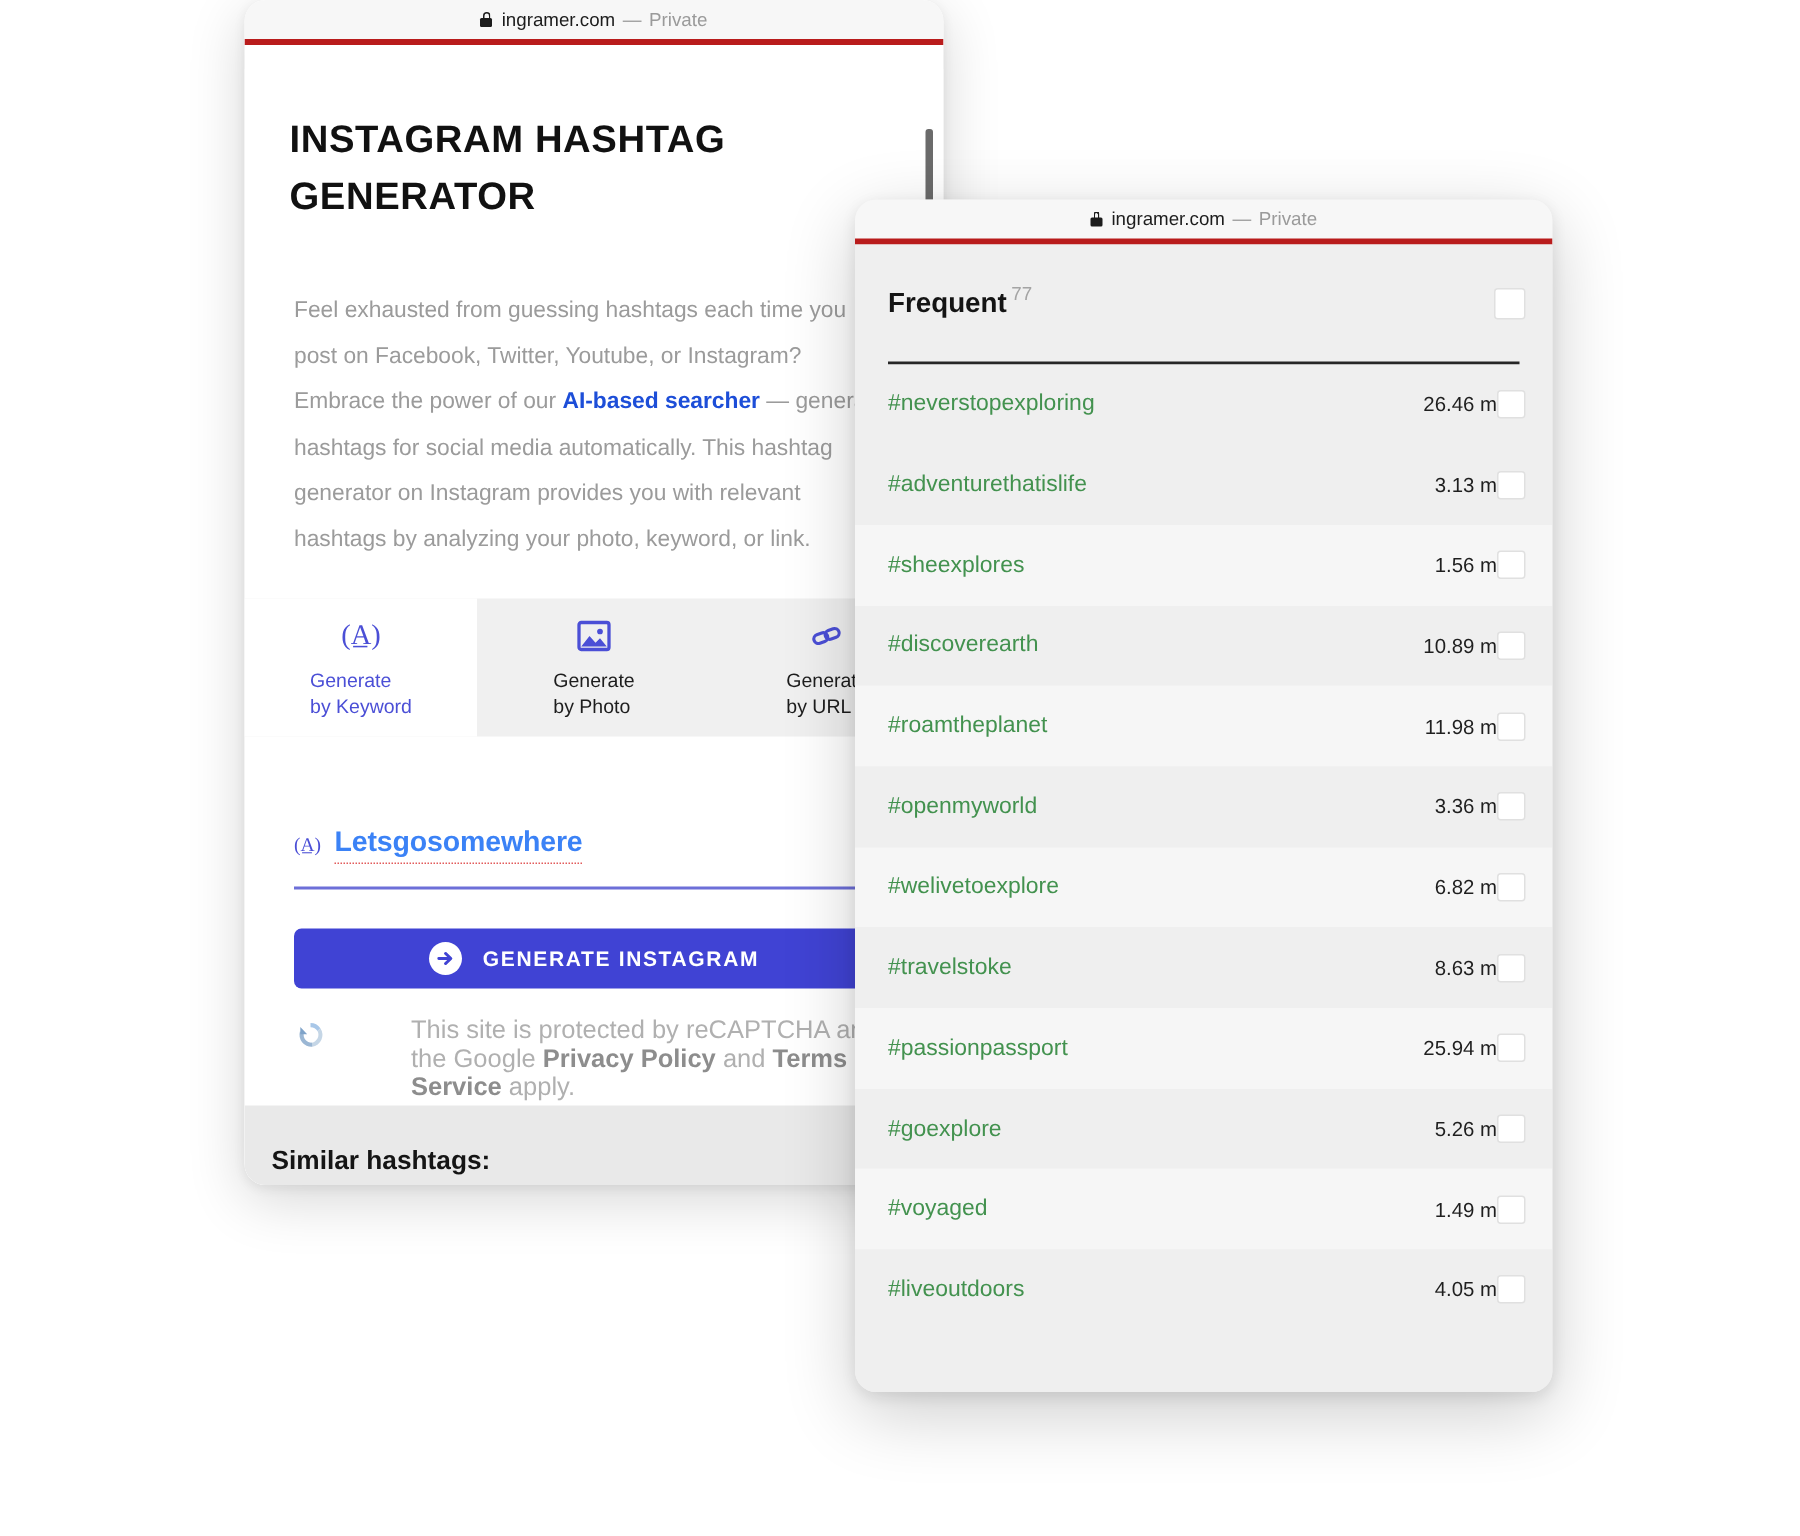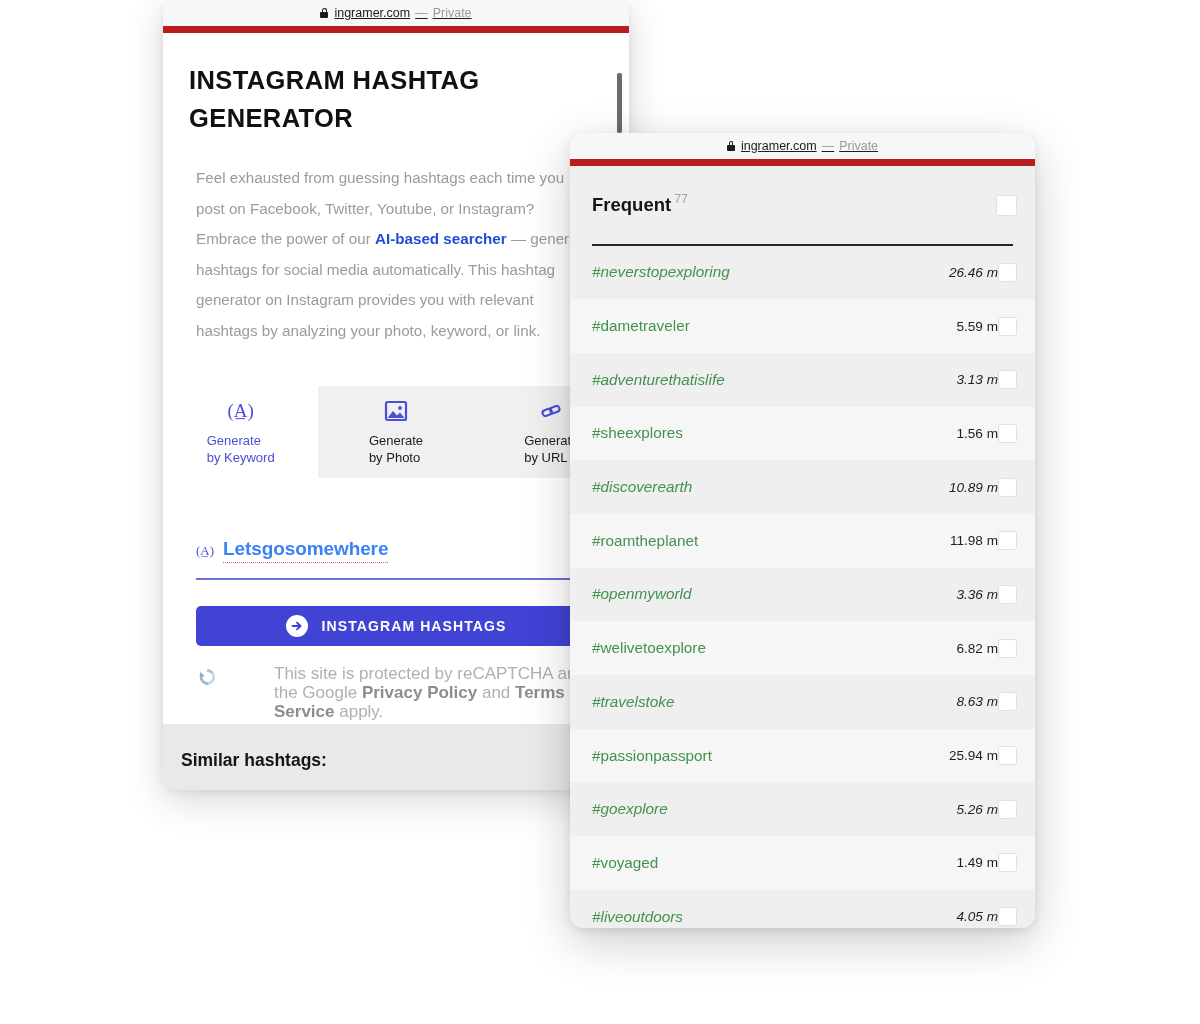--- a/index.html
+++ b/index.html
@@ -26,28 +26,27 @@
     width: 466px;
     height: 790px;
     border-radius: 14px;
     background: #ffffff;
     box-shadow: 0 10px 38px rgba(0,0,0,0.16), 0 2px 8px rgba(0,0,0,0.07);
     overflow: hidden;
   }
   .titlebar {
     height: 26px;
     background: #f7f7f7;
-    border-bottom: 7px solid #b91c1c;
+    border-bottom: 4px solid #b91c1c;
     display: flex;
     align-items: center;
     justify-content: center;
     gap: 5px;
     font-size: 12.5px;
     color: #1c1c1c;
-    text-decoration: underline;
   }
   .lock-icon {
     display: inline-block;
     width: 8px;
     height: 10px;
     position: relative;
     margin-right: 1px;
   }
   .lock-icon::before {
     content: "";
@@ -70,22 +69,22 @@
   .tb-domain { color: #1c1c1c; }
   .tb-private { color: #9a9a9a; }
 
   #left-content {
     position: relative;
     height: 764px;
     background: #ffffff;
   }
 
   .page-h1 {
-    margin: 0;
-    padding: 28px 32px 0 26px;
+    margin: 16px;
+    padding: 28px 32px 0 14px;
     font-size: 25.5px;
     line-height: 38px;
     font-weight: bold;
     letter-spacing: 0.4px;
     color: #111111;
   }
   .page-p {
     margin: 0;
     padding: 26px 32px 0 33px;
     font-size: 15.2px;
@@ -289,21 +288,21 @@
     background: #262626;
   }
   .tag-row {
     height: 53.7px;
     padding: 0 18px 0 22px;
     display: flex;
     align-items: center;
     justify-content: space-between;
     box-sizing: border-box;
   }
-  .tag-row.odd { background: #efefef; font-style: italic; }
+  .tag-row.odd { background: #efefef; }
   .tag-row.even { background: #f6f6f6; }
   .tag-name {
     font-size: 15.3px;
     color: #43924f;
     cursor: pointer;
   }
   .tag-right {
     display: flex;
     align-items: center;
   }
@@ -396,21 +395,21 @@
           <span class="kw-value">Letsgosomewhere</span>
         </div>
         <div class="input-underline"></div>
 
         <button class="gen-btn">
           <span class="arrow-circle">
             <svg width="12" height="12" viewBox="0 0 12 12">
               <path d="M1.5 6 H9 M6 2.6 L9.6 6 L6 9.4" stroke="#4043d4" stroke-width="1.9" fill="none" stroke-linecap="round" stroke-linejoin="round"></path>
             </svg>
           </span>
-          <span>INSTAGRAM HASHTAGS</span>
+          <span>GENERATE INSTAGRAM</span>
         </button>
 
         <div class="recaptcha">
           <span class="recaptcha-logo">
             <svg width="22" height="22" viewBox="0 0 24 24">
               <path d="M12 3.2 a8.8 8.8 0 0 1 7.2 3.8 l-2.1 2.1 A5.9 5.9 0 0 0 12 6.3 Z" fill="#a8c7e8"></path>
               <path d="M19.2 7 a8.8 8.8 0 0 1 -6 13.6 l-0.7-2.9 A5.9 5.9 0 0 0 17.1 9.1 Z" fill="#c5d6e6"></path>
               <path d="M13.2 20.6 A8.8 8.8 0 0 1 4.3 9.4 l2.9 0.9 a5.9 5.9 0 0 0 5.9 7.4 Z" fill="#9bb7d4"></path>
               <path d="M4.6 6.2 L4.6 11.4 L9.6 11.4 Z" fill="#7fa3c9"></path>
             </svg>
@@ -448,27 +447,20 @@
       <div class="hdr-rule"></div>
 
       <div id="rows-container">
           <div class="tag-row odd">
             <span class="tag-name">#neverstopexploring</span>
             <span class="tag-right">
               <span class="tag-count">26.46 m</span>
               <span class="cbox"></span>
             </span>
           </div>
-          <div class="tag-row even">
-            <span class="tag-name">#dametraveler</span>
-            <span class="tag-right">
-              <span class="tag-count">5.59 m</span>
-              <span class="cbox"></span>
-            </span>
-          </div>
           <div class="tag-row odd">
             <span class="tag-name">#adventurethatislife</span>
             <span class="tag-right">
               <span class="tag-count">3.13 m</span>
               <span class="cbox"></span>
             </span>
           </div>
           <div class="tag-row even">
             <span class="tag-name">#sheexplores</span>
             <span class="tag-right">

